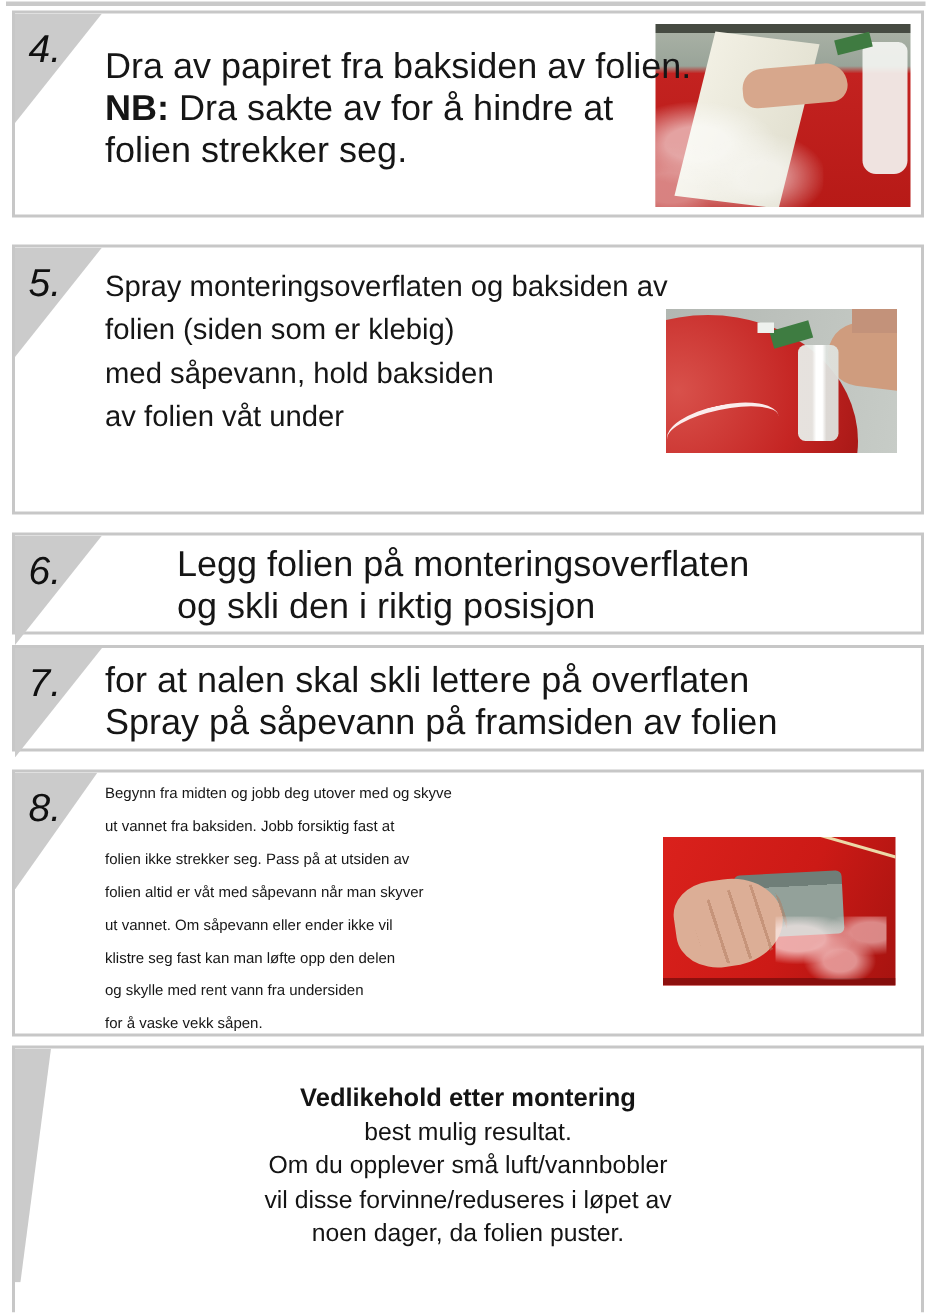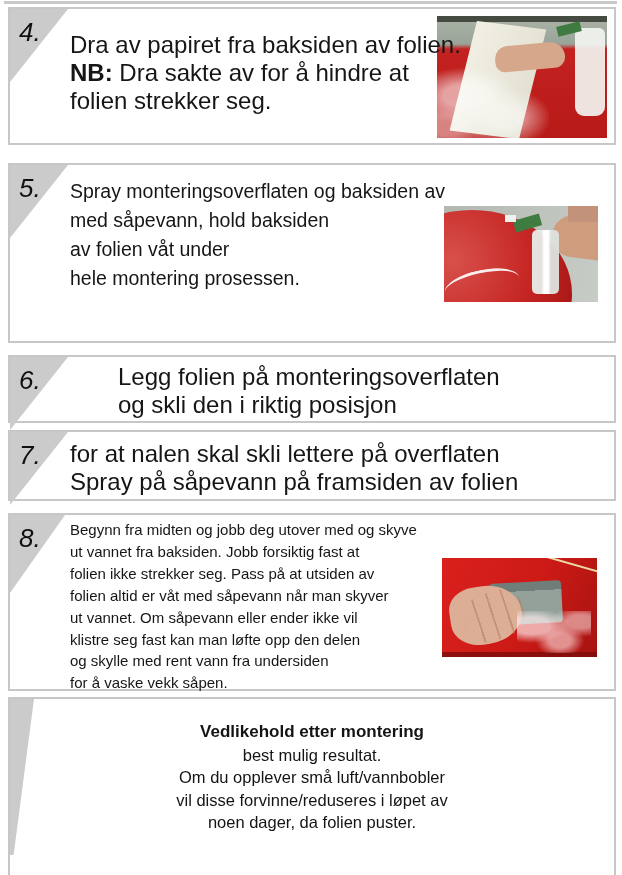--- a/index.html
+++ b/index.html
@@ -19,21 +19,21 @@
 
   .corner{position:absolute;left:0;top:0;width:58px;height:73px;background:#cbcbcb;
           clip-path:polygon(0 0,100% 0,0 100%);}
   #p8 .corner{width:55px;height:78px;}
   .stepnum{position:absolute;left:9px;top:8px;font-size:26px;font-style:italic;
            font-weight:400;color:#101010;z-index:2;}
 
   .lines{position:absolute;left:60px;top:0;white-space:nowrap;z-index:1;}
   .t-lg{font-size:24px;line-height:28px;}
   .t-lg5{font-size:19.5px;line-height:29px;}
-  .t-md{font-size:15px;line-height:21.9px;}
+  .t-md{font-size:10px;line-height:21.9px;}
   .lines b{font-weight:700;}
   #p4 .lines{top:22px;}
   #p5 .lines{top:12px;}
   #p6 .lines{top:6px;margin-left:48px;}
   #p7 .lines{top:8px;}
   #p8 .lines{top:4px;}
 
   .maint-wedge{position:absolute;left:0;top:0;width:24px;height:156px;background:#cbcbcb;
                clip-path:polygon(0 0,100% 0,15% 100%,0 100%);}
   .maint-text{position:absolute;left:20px;right:20px;top:22px;text-align:center;
@@ -109,23 +109,23 @@
     <div class="p4-hand"></div>
     <div class="p4-bottle"></div>
     <div class="p4-trigger"></div>
   </div>
 
   <section class="panel" id="p5">
     <div class="corner"></div>
     <div class="stepnum">5.</div>
     <div class="lines t-lg5">
       <div>Spray monteringsoverflaten og baksiden av</div>
+      <div>folien (siden som er klebig)</div>
       <div>med såpevann, hold baksiden</div>
       <div>av folien våt under</div>
-      <div>hele montering prosessen.</div>
     </div>
   </section>
   <div class="photo" id="photo5" title="hand-spraying-soap-water-on-red-car-fender">
     <div class="p5-fender"></div>
     <div class="p5-shine"></div>
     <div class="p5-hand"></div>
     <div class="p5-arm"></div>
     <div class="p5-bottle"></div>
     <div class="p5-trigger"></div>
     <div class="p5-nozzle"></div>

